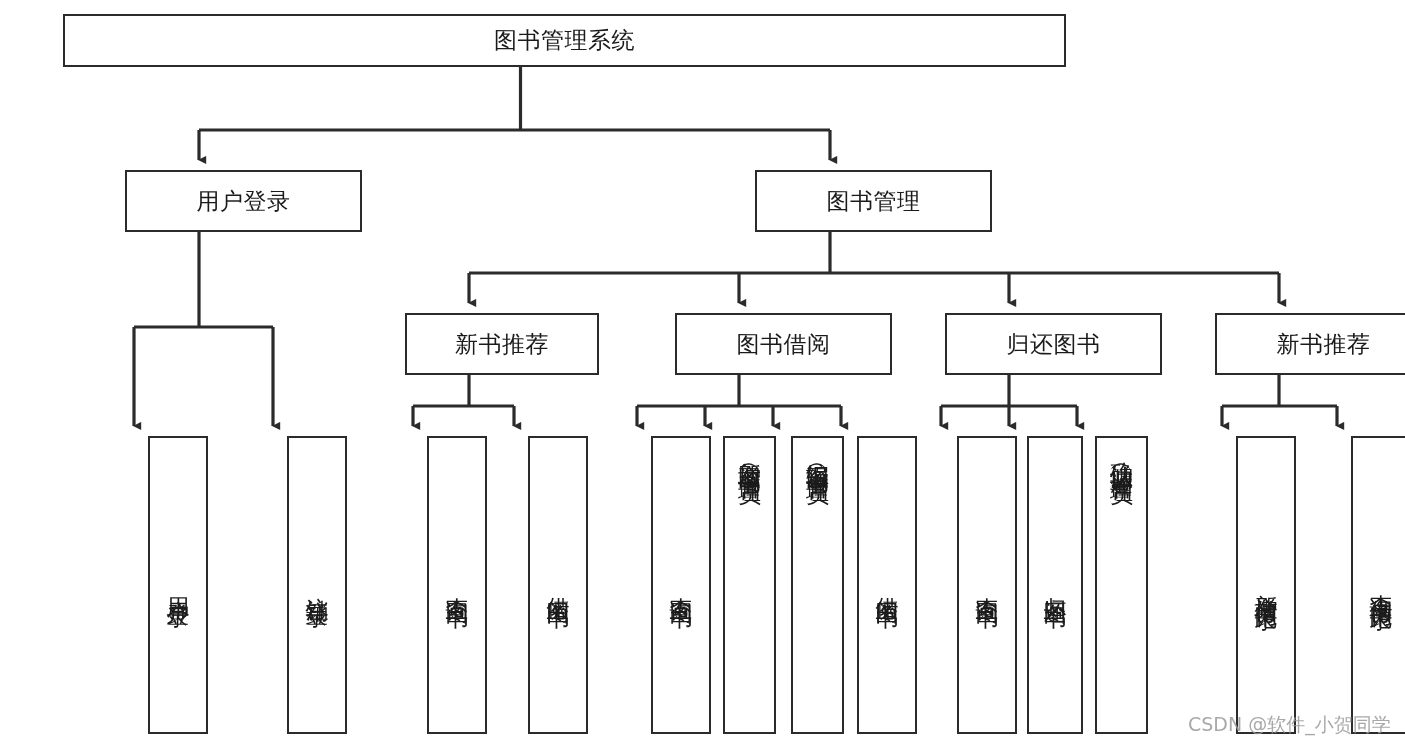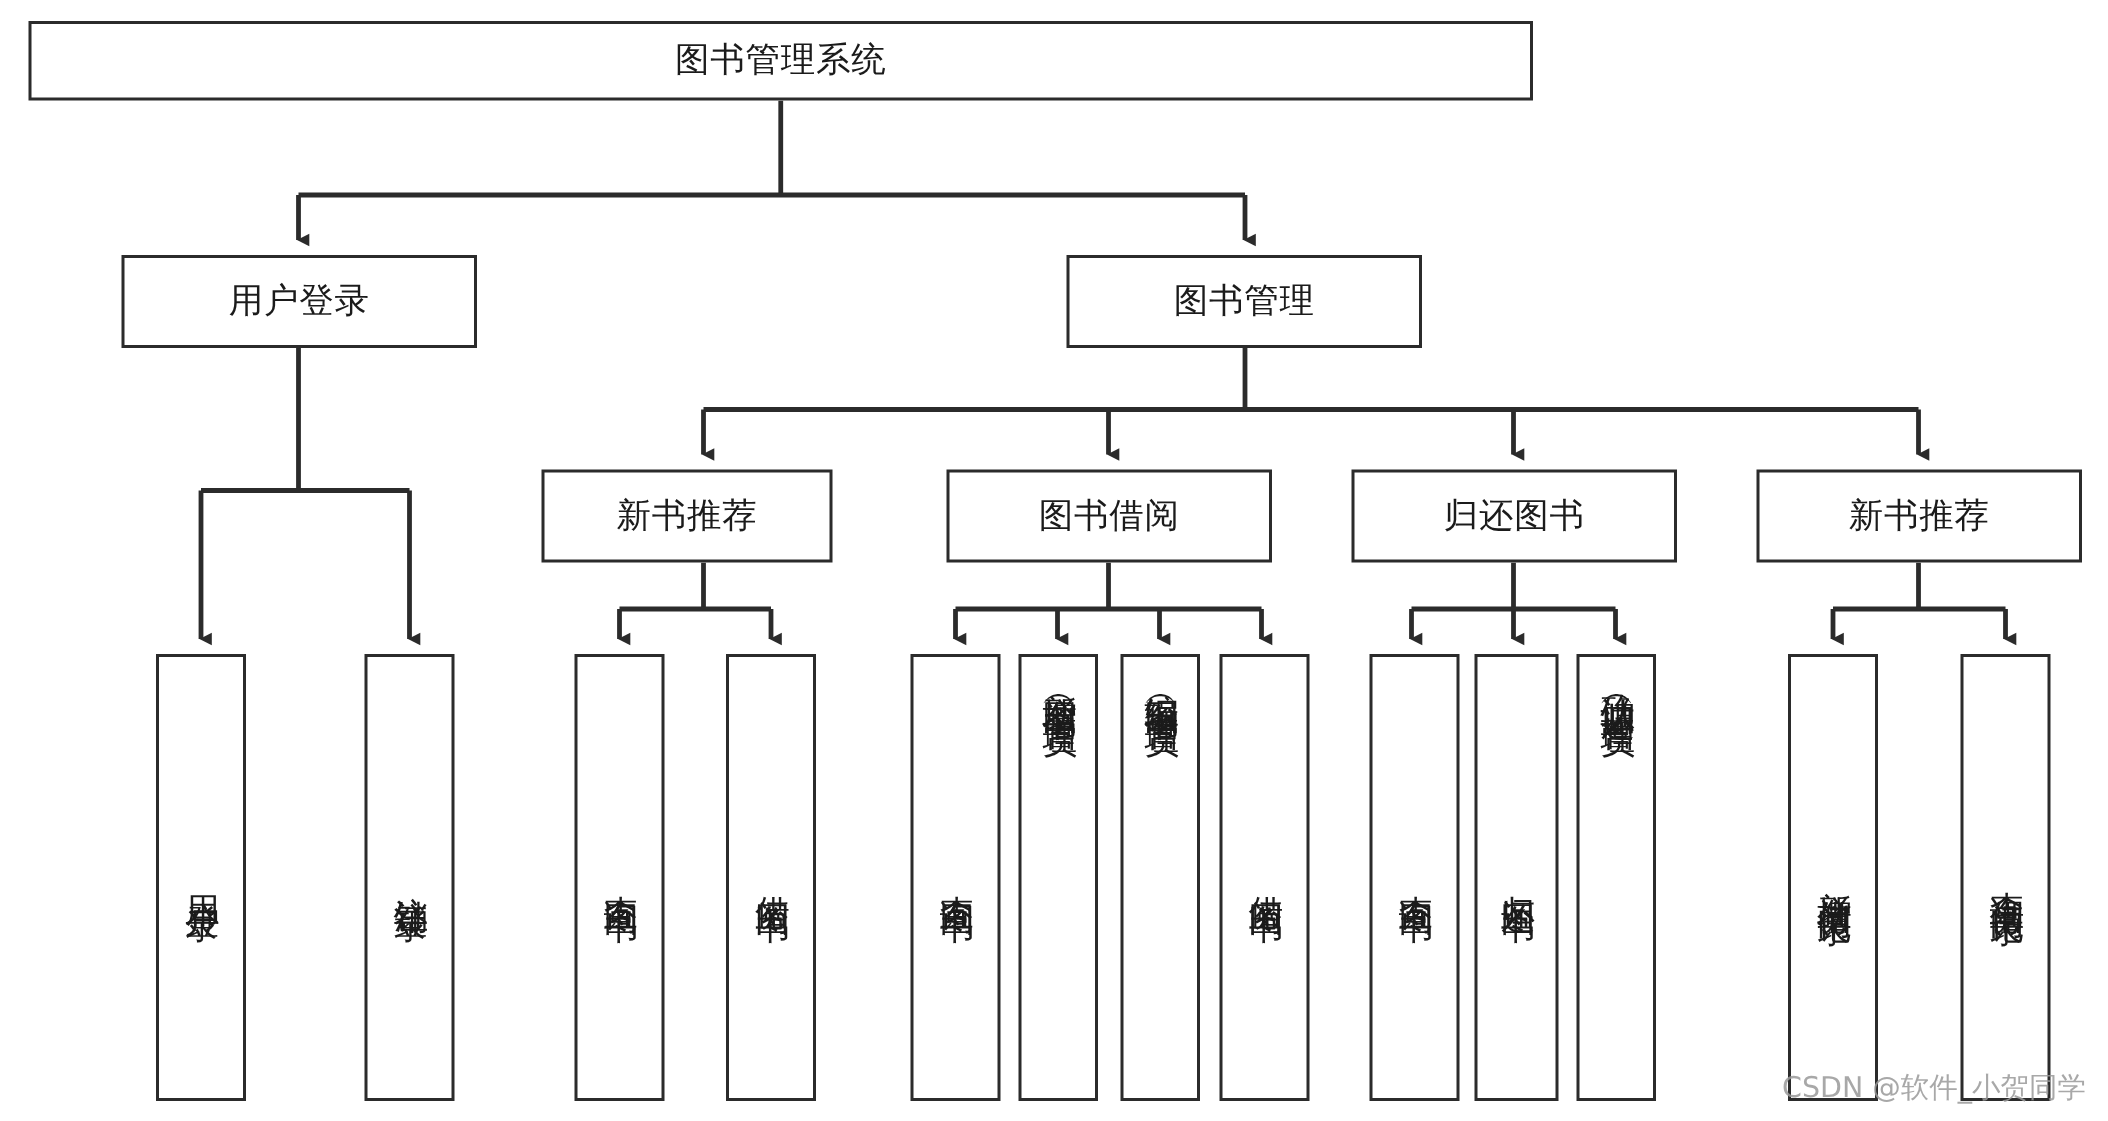--- a/index.html
+++ b/index.html
@@ -28,20 +28,21 @@
   }
   .node {
     position: absolute;
     box-sizing: border-box;
     background: #ffffff;
     border: 2px solid #2b2b2b;
     display: flex;
     align-items: center;
     justify-content: center;
     color: #1b1b1b;
+    margin-left: 44px;
   }
   .node-h .node-label {
     font-size: 23px;
     line-height: 1.15;
     letter-spacing: 0.5px;
     white-space: nowrap;
   }
   .node-v {
     align-items: flex-start;
     justify-content: center;

